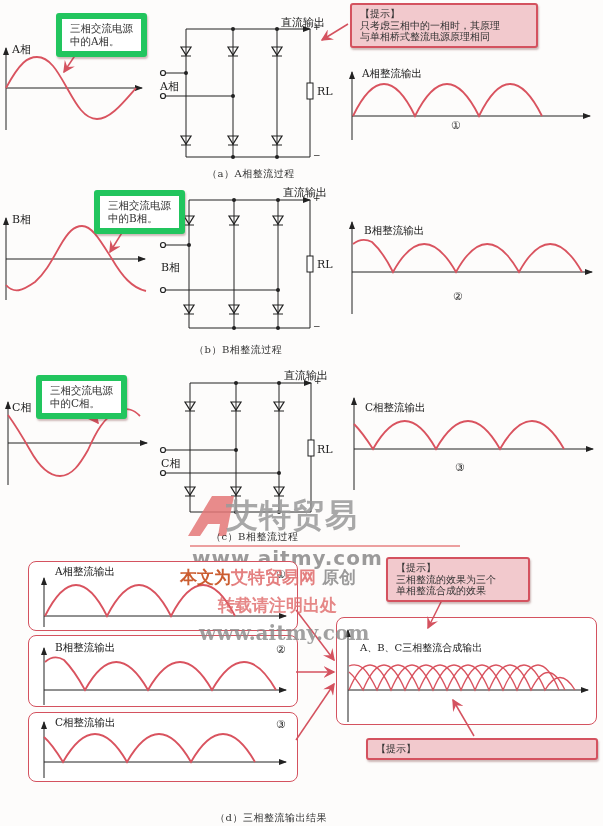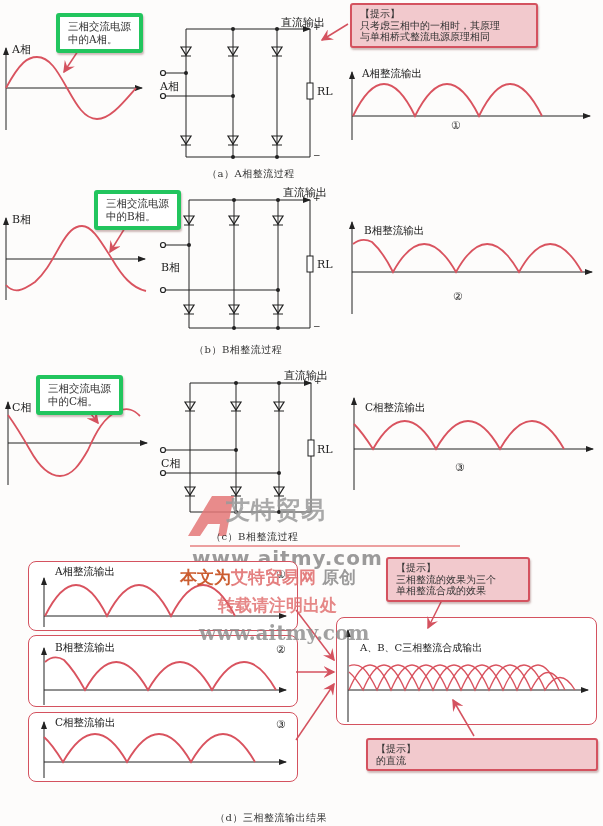--- a/index.html
+++ b/index.html
@@ -1,21 +1,21 @@
 <!DOCTYPE html>
 <html><head>
 <meta charset="utf-8">
 <style>
   html,body{margin:0;padding:0;background:#fdfcfb;}
   body{width:603px;height:826px;position:relative;overflow:hidden;font-family:"DejaVu Serif","Liberation Serif",serif;color:#222;}
   .abs{position:absolute;}
   svg{position:absolute;left:0;top:0;}
   .lbl{position:absolute;font-size:11px;white-space:nowrap;color:#222;}
   .cap{position:absolute;font-size:10px;white-space:nowrap;color:#333;letter-spacing:0.5px;}
-  .callout{position:absolute;background:#fff;border:4px solid #22c55e;border-radius:3px;font-size:10.5px;line-height:13px;padding:3px 8px;color:#333;box-shadow:1px 2px 2px rgba(120,60,60,.35);}
+  .callout{position:absolute;background:#fff;border:6px solid #22c55e;border-radius:3px;font-size:10.5px;line-height:13px;padding:3px 8px;color:#333;box-shadow:1px 2px 2px rgba(120,60,60,.35);}
   .tip{position:absolute;background:#f2c9cd;border:2px solid #d4525f;border-radius:3px;font-size:10px;line-height:11.5px;padding:3px 8px;color:#333;box-shadow:1px 2px 2px rgba(120,60,60,.35);}
   .panel{position:absolute;border:1.5px solid #d4525f;border-radius:8px;background:#fff;}
   .wm{position:absolute;font-family:"DejaVu Sans","Liberation Sans",sans-serif;font-weight:bold;white-space:nowrap;}
 </style>
 </head>
 <body>
 
 <div>
   <svg width="603" height="826">
     <defs>
@@ -218,21 +218,21 @@
   <div class="lbl" style="left:314px;top:376px;font-size:9px;">+</div>
   <div class="lbl" style="left:317px;top:443px;">RL</div>
   <div class="lbl" style="left:365px;top:401px;font-size:10.5px;">C相整流输出</div>
   <div class="lbl" style="left:455px;top:461px;">③</div>
 </div>
 
 <div>
   <svg width="603" height="826">
     <path d="M188,536 L212,496 L234,496 L226,536 L218,536 L220,524 L208,524 L200,536 Z" fill="#e47777" opacity="0.85"></path>
   </svg>
-  <div class="wm" style="left:226px;top:494px;font-size:24px;color:#9a9a9a;letter-spacing:1px;opacity:.85;">艾特贸易</div>
+  <div class="wm" style="left:226px;top:494px;font-size:32px;color:#9a9a9a;letter-spacing:1px;opacity:.85;">艾特贸易</div>
   <div class="wm" style="left:190px;top:545px;width:270px;height:2px;background:#e47777;opacity:.7;"></div>
 </div>
 <div class="cap" style="left:211px;top:530px;">（c）B相整流过程</div>
 <div class="wm" style="left:192px;top:546px;font-size:20px;color:#8a8a8a;letter-spacing:1px;opacity:.85;">www.aitmy.com</div>
 
 <div>
   <div class="panel" style="left:28px;top:561px;width:268px;height:68px;"></div>
   <div class="panel" style="left:28px;top:635px;width:268px;height:70px;"></div>
   <div class="panel" style="left:28px;top:712px;width:268px;height:68px;"></div>
   <div class="panel" style="left:336px;top:617px;width:259px;height:106px;"></div>
@@ -283,21 +283,20 @@
 
   <div class="tip" style="left:386px;top:557px;width:124px;">
     <div>【提示】</div>
     <div>三相整流的效果为三个</div>
     <div>单相整流合成的效果</div>
   </div>
   <div class="lbl" style="left:360px;top:641px;font-size:10px;">A、B、C三相整流合成输出</div>
 
   <div class="tip" style="left:366px;top:738px;width:212px;">
     <div>【提示】</div>
-    <div>的直流</div>
   </div>
   <div class="cap" style="left:215px;top:811px;">（d）三相整流输出结果</div>
 </div>
 
 <div class="wm" style="left:180px;top:566px;font-size:17px;opacity:.85;">
   <span style="color:#c2410c;">本文为</span><span style="color:#e06a6a;">艾特贸易网</span><span style="color:#8a8a8a;padding-left:6px;">原创</span>
 </div>
 <div class="wm" style="left:218px;top:594px;font-size:17px;color:#e06a6a;opacity:.8;">转载请注明出处</div>
 <div class="wm" style="left:199px;top:621px;font-size:20px;color:#8a8a8a;opacity:.8;font-family:'DejaVu Serif','Liberation Serif',serif;">www.aitmy.com</div>
 

